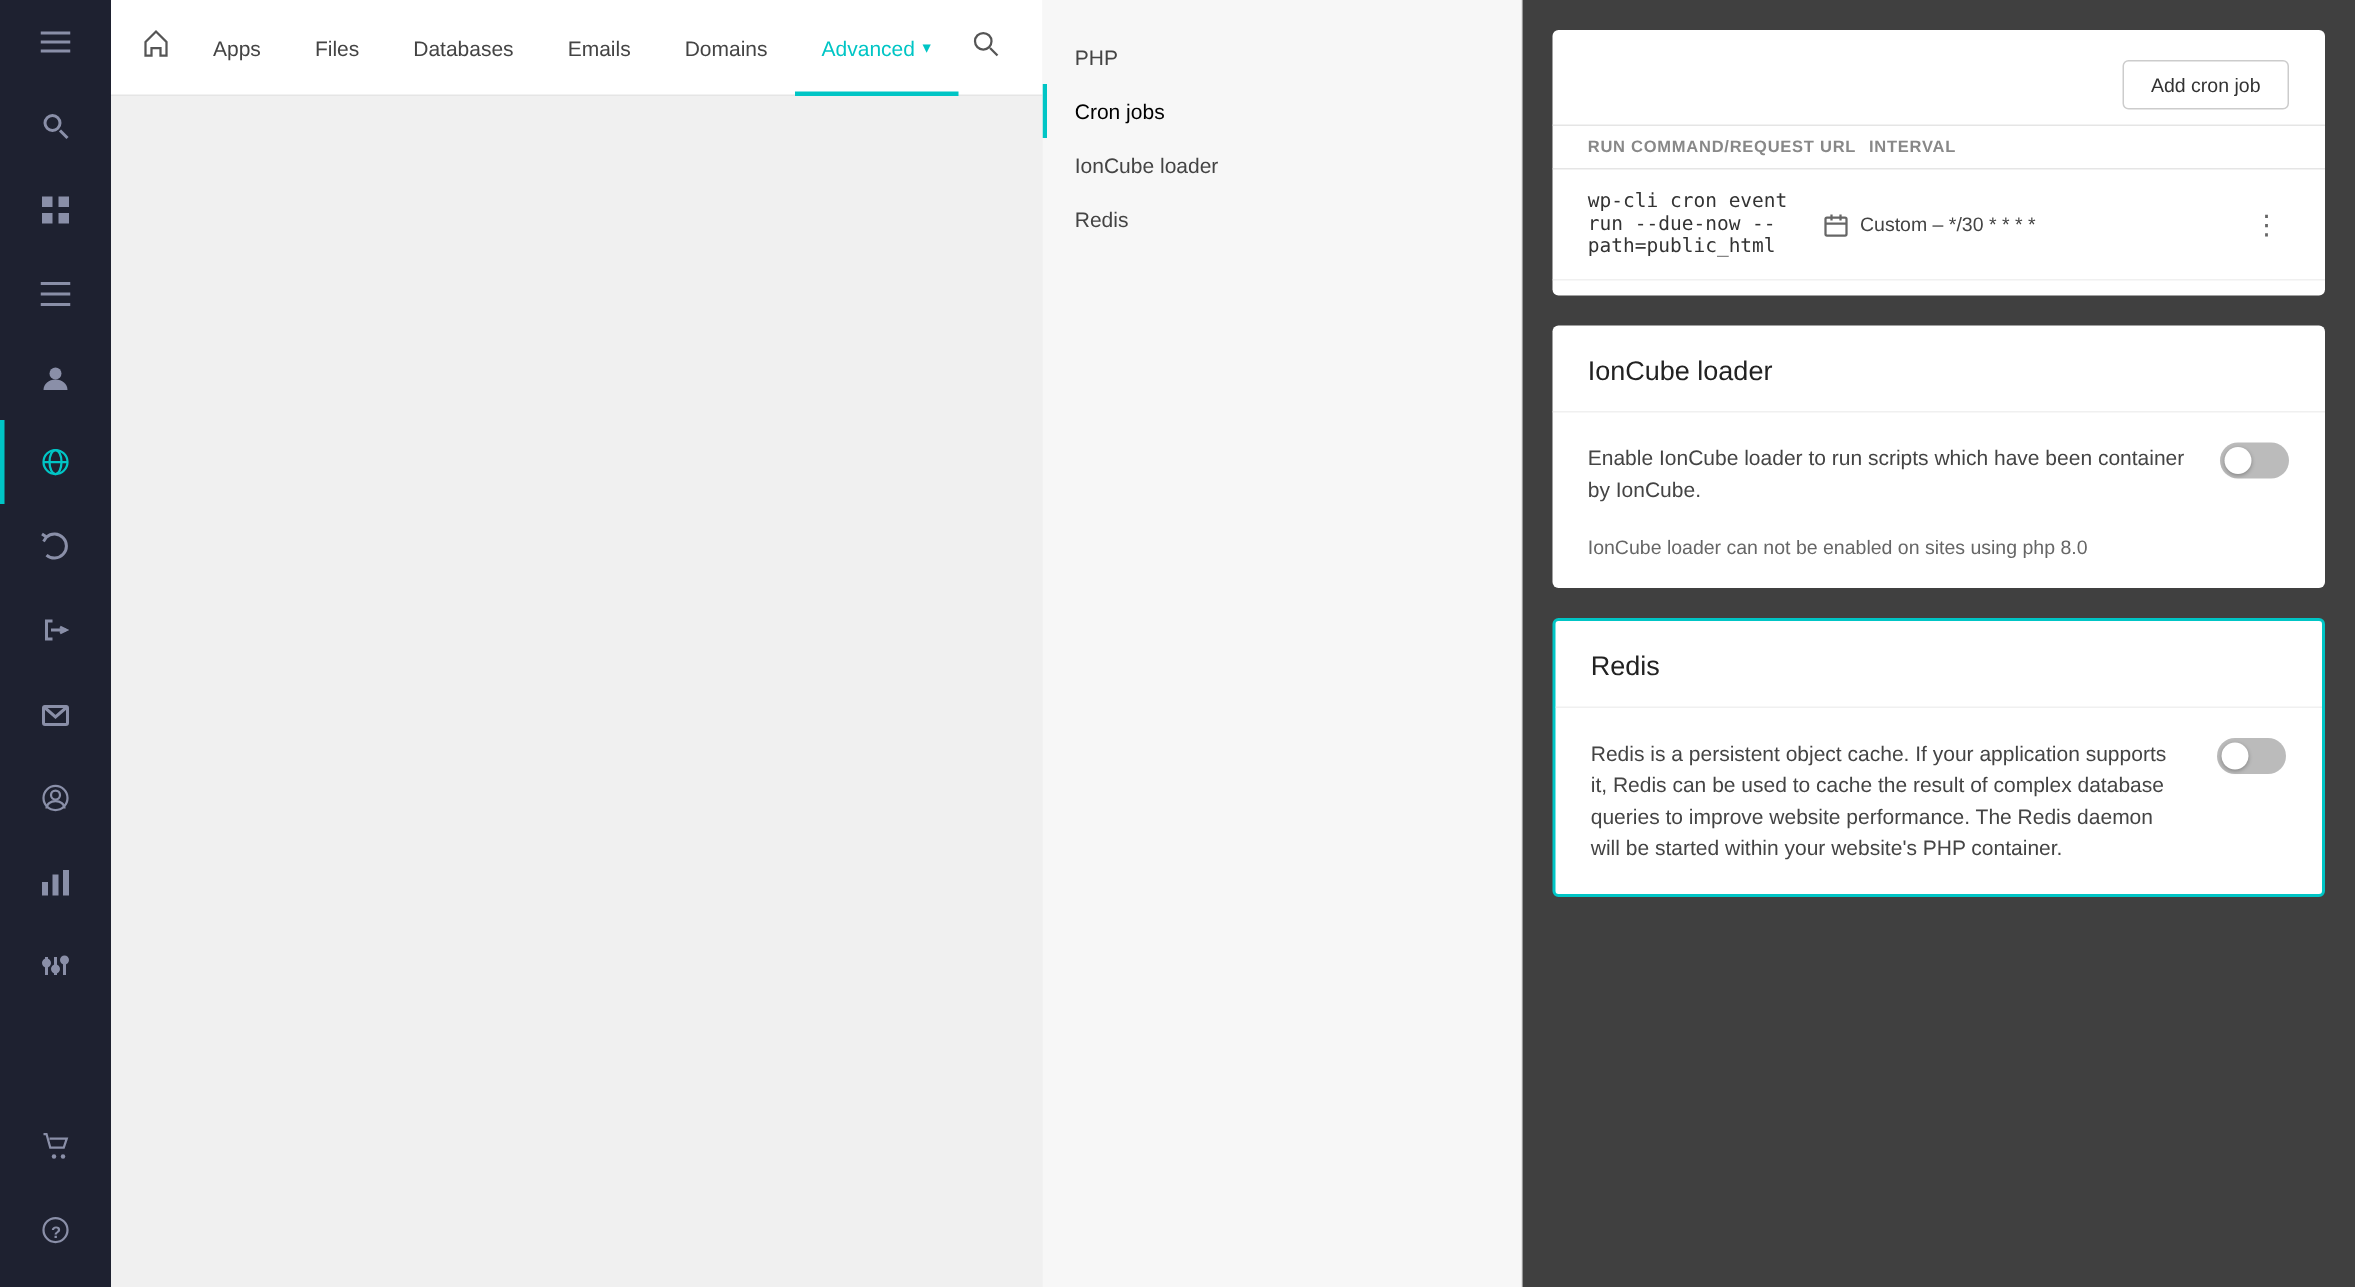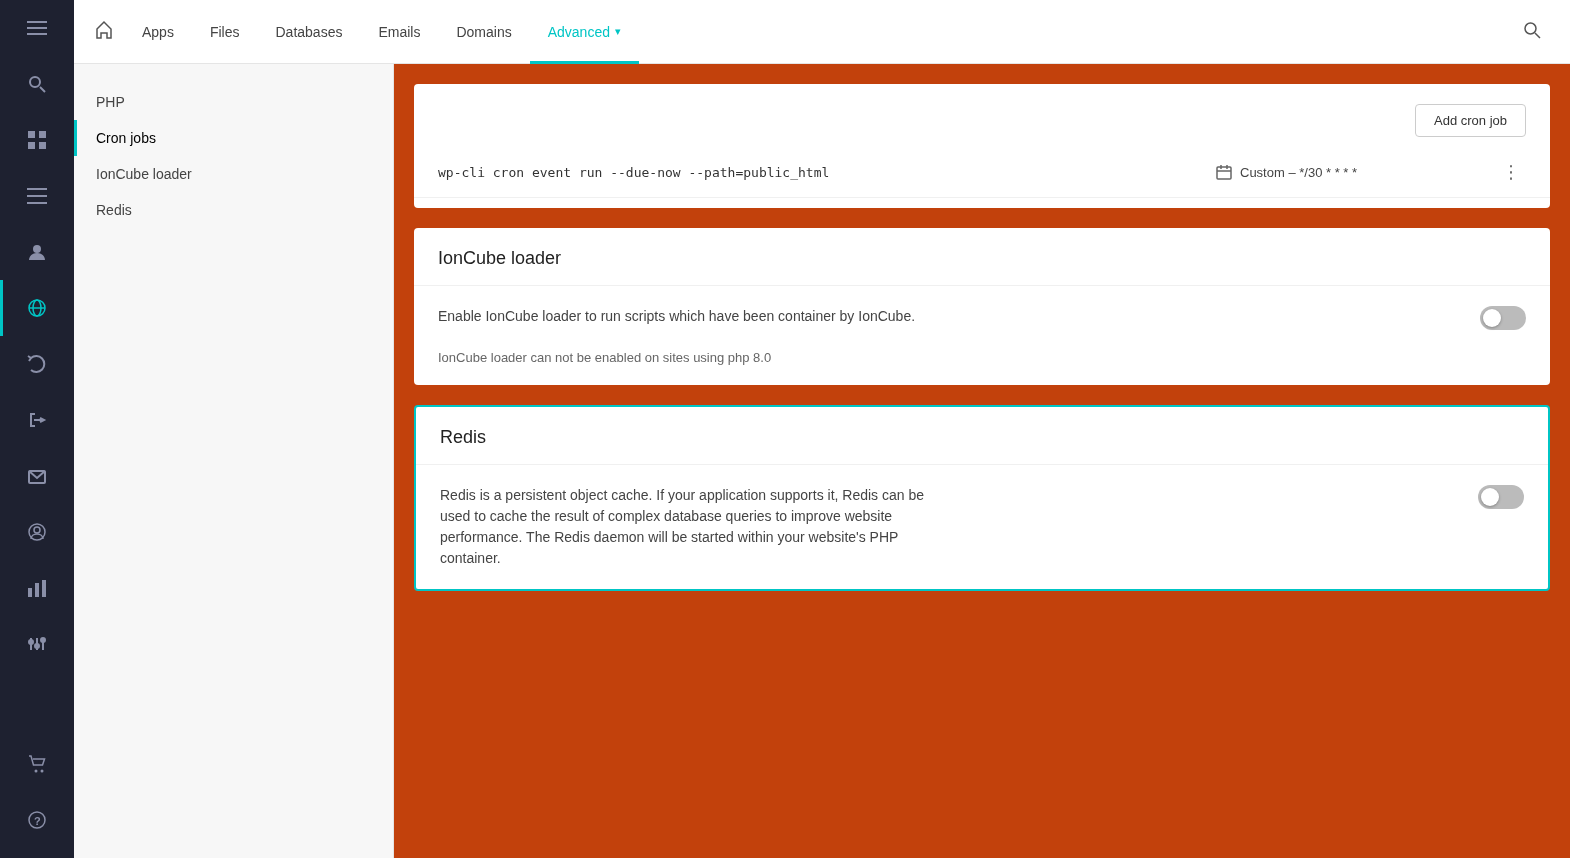--- a/index.html
+++ b/index.html
@@ -50,21 +50,21 @@
       display: flex;
       flex-direction: column;
       align-items: center;
       padding-bottom: 10px;
     }
 
     
     .main-container {
       flex: 1;
       display: flex;
-      flex-direction: column;
+      flex-direction: row;
       overflow: hidden;
     }
 
     
     .top-nav {
       background: #fff;
       height: 64px;
       display: flex;
       align-items: center;
       padding: 0 20px;
@@ -149,21 +149,21 @@
       bottom: 0;
       width: 3px;
       background: #00c5c5;
     }
 
     
     .main-content {
       flex: 1;
       overflow-y: auto;
       padding: 20px;
-      background: #c2410c;
+      background: #404040;
     }
 
     
     .card {
       background: #fff;
       border-radius: 4px;
       margin-bottom: 20px;
       overflow: hidden;
     }
     .card.highlighted {
@@ -448,20 +448,24 @@
       <div class="secondary-sidebar-item">
         <span>Redis</span>
       </div>
     </div>
 
     <div class="main-content">
 
       <div class="card">
         <div class="card-header-actions">
           <button class="btn-outline">Add cron job</button>
+        </div>
+        <div class="table-header">
+          <div class="table-header-cell col-command">RUN COMMAND/REQUEST URL</div>
+          <div class="table-header-cell col-interval">INTERVAL</div>
         </div>
         <div class="table-row">
           <div class="table-row-command">wp-cli cron event run --due-now --path=public_html</div>
           <div class="table-row-interval">
             <svg class="calendar-icon" width="16" height="16" viewBox="0 0 16 16" fill="none" stroke="#666" stroke-width="1.5">
               <rect x="1" y="3" width="14" height="12" rx="1"></rect>
               <line x1="1" y1="7" x2="15" y2="7"></line>
               <line x1="5" y1="1" x2="5" y2="5"></line>
               <line x1="11" y1="1" x2="11" y2="5"></line>
             </svg>

